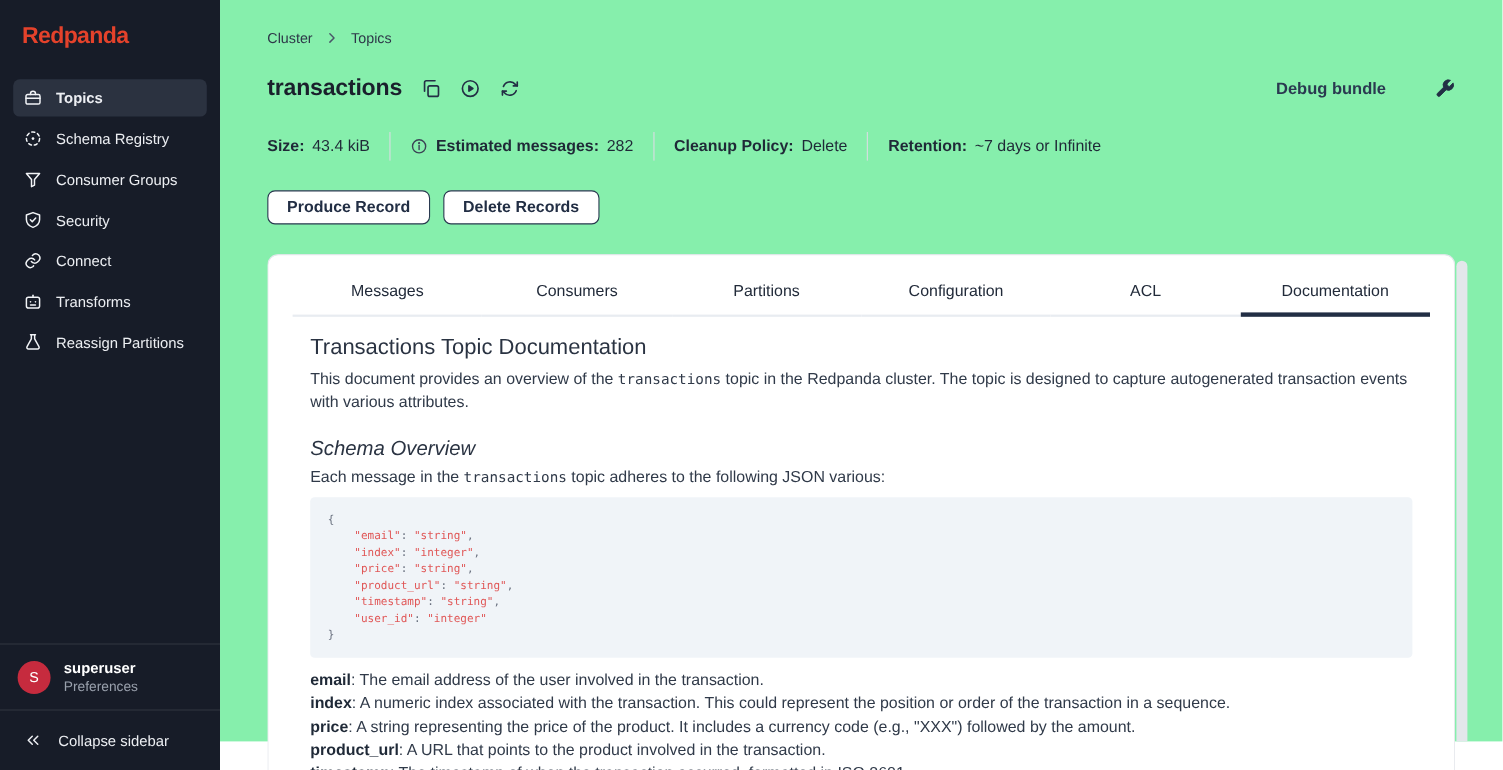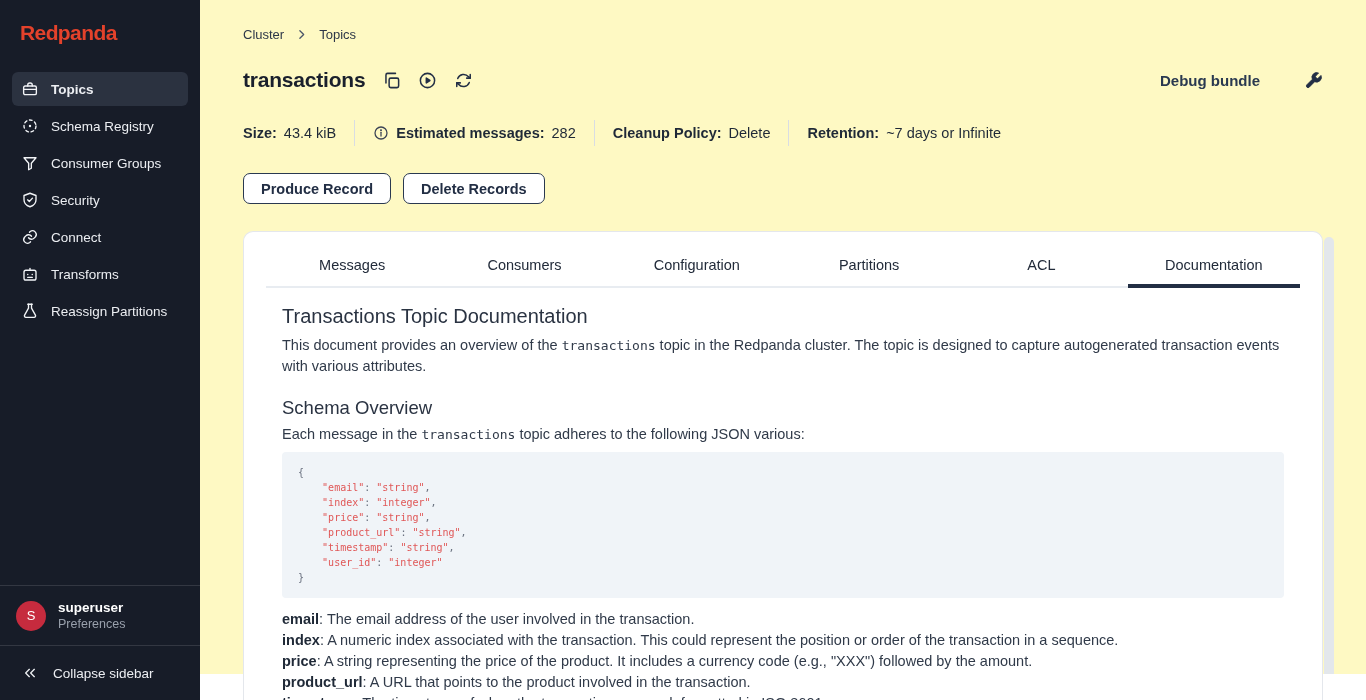--- a/index.html
+++ b/index.html
@@ -40,21 +40,21 @@
     background: #c62b3e; color: #fff; font-size: 13px; font-weight: 500;
     display: flex; align-items: center; justify-content: center;
   }
   .user-name { font-size: 13.5px; font-weight: 700; color: #ffffff; line-height: 17px; }
   .user-prefs { font-size: 12.5px; color: #99a0ac; line-height: 16px; cursor: pointer; }
   .collapse-row { padding: 19px 22px; display: flex; align-items: center; gap: 15px; cursor: pointer; }
   .collapse-row .ni { width: 16px; height: 16px; color: #eceef2; }
   .collapse-label { font-size: 13.5px; color: #eceef2; }
 
   
-  .main { flex: 1; height: 674px; padding: 27px 43px 0 43px; position: relative; background: #fef9c3; }
+  .main { flex: 1; height: 674px; padding: 27px 43px 0 43px; position: relative; background: #86efac; }
   .breadcrumb { display: flex; align-items: center; gap: 11px; font-size: 13px; color: #2d3748; }
   .crumb { cursor: pointer; }
   .crumb-sep { width: 13px; height: 13px; color: #4a5568; }
 
   .title-row { margin-top: 23px; display: flex; align-items: center; justify-content: space-between; height: 30px; }
   .title-left { display: flex; align-items: center; gap: 17px; }
   .page-title { font-size: 21px; font-weight: 700; color: #1a202c; letter-spacing: -0.2px; }
   .t-icon { width: 19px; height: 19px; color: #232f45; cursor: pointer; }
   .title-right { display: flex; align-items: center; gap: 44px; text-align: center; }
   .debug-bundle { font-size: 15px; font-weight: 700; color: #2a3950; cursor: pointer; }
@@ -85,21 +85,21 @@
   .tab {
     flex: 1; text-align: center; font-size: 14.5px; font-weight: 500; color: #222b3a;
     padding: 4px 0 13px 0; border-bottom: 2px solid #e8ecf1; cursor: pointer;
   }
   .tab.active { border-bottom: 4px solid #222e44; padding-bottom: 11px; font-weight: 500; }
 
   .doc { padding: 17px 38px 0 38px; }
   .doc-h1 { font-size: 20px; font-weight: 400; color: #2a3342; margin-bottom: 7px; }
   .doc p { font-size: 14.5px; line-height: 21px; color: #303a49; }
   .inline-code { font-family: "DejaVu Sans Mono", monospace; font-size: 13px; color: #303a49; }
-  .doc-h2 { font-size: 18.5px; font-weight: 400; color: #2a3342; margin-top: 20px; margin-bottom: 5px; }
+  .doc-h2 { font-size: 18.5px; font-weight: 400; color: #2a3342; margin-top: 20px; margin-bottom: 5px; font-style: italic; }
   .codeblock {
     margin-top: 7px; background: #f0f4f8; border-radius: 4px;
     padding: 13px 16px; font-family: "DejaVu Sans Mono", monospace;
     font-size: 10px; line-height: 15px; color: #6b7280;
   }
   .code-line { white-space: pre; }
   .tok-str { color: #e05757; }
   .fields { margin-top: 11px; }
   .field-row { font-size: 14.5px; line-height: 21px; color: #303a49; }
   .field-name { font-weight: 700; color: #1f2937; }
@@ -282,22 +282,22 @@
 
   <div class="btn-row">
     <button class="btn">Produce Record</button>
     <button class="btn">Delete Records</button>
   </div>
 
   <section class="card">
     <div class="tabbar">
       <div class="tab">Messages</div>
       <div class="tab">Consumers</div>
+      <div class="tab">Partitions</div>
       <div class="tab">Configuration</div>
-      <div class="tab">Partitions</div>
       <div class="tab">ACL</div>
       <div class="tab active">Documentation</div>
     </div>
 
     <div class="doc">
       <div class="doc-h1">Transactions Topic Documentation</div>
       <p><span>This document provides an overview of the </span><span class="inline-code">transactions</span><span> topic in the Redpanda cluster. The topic is designed to capture autogenerated transaction events with various attributes.</span></p>
 
       <div class="doc-h2">Schema Overview</div>
       <p><span>Each message in the </span><span class="inline-code">transactions</span><span> topic adheres to the following JSON various:</span></p>

